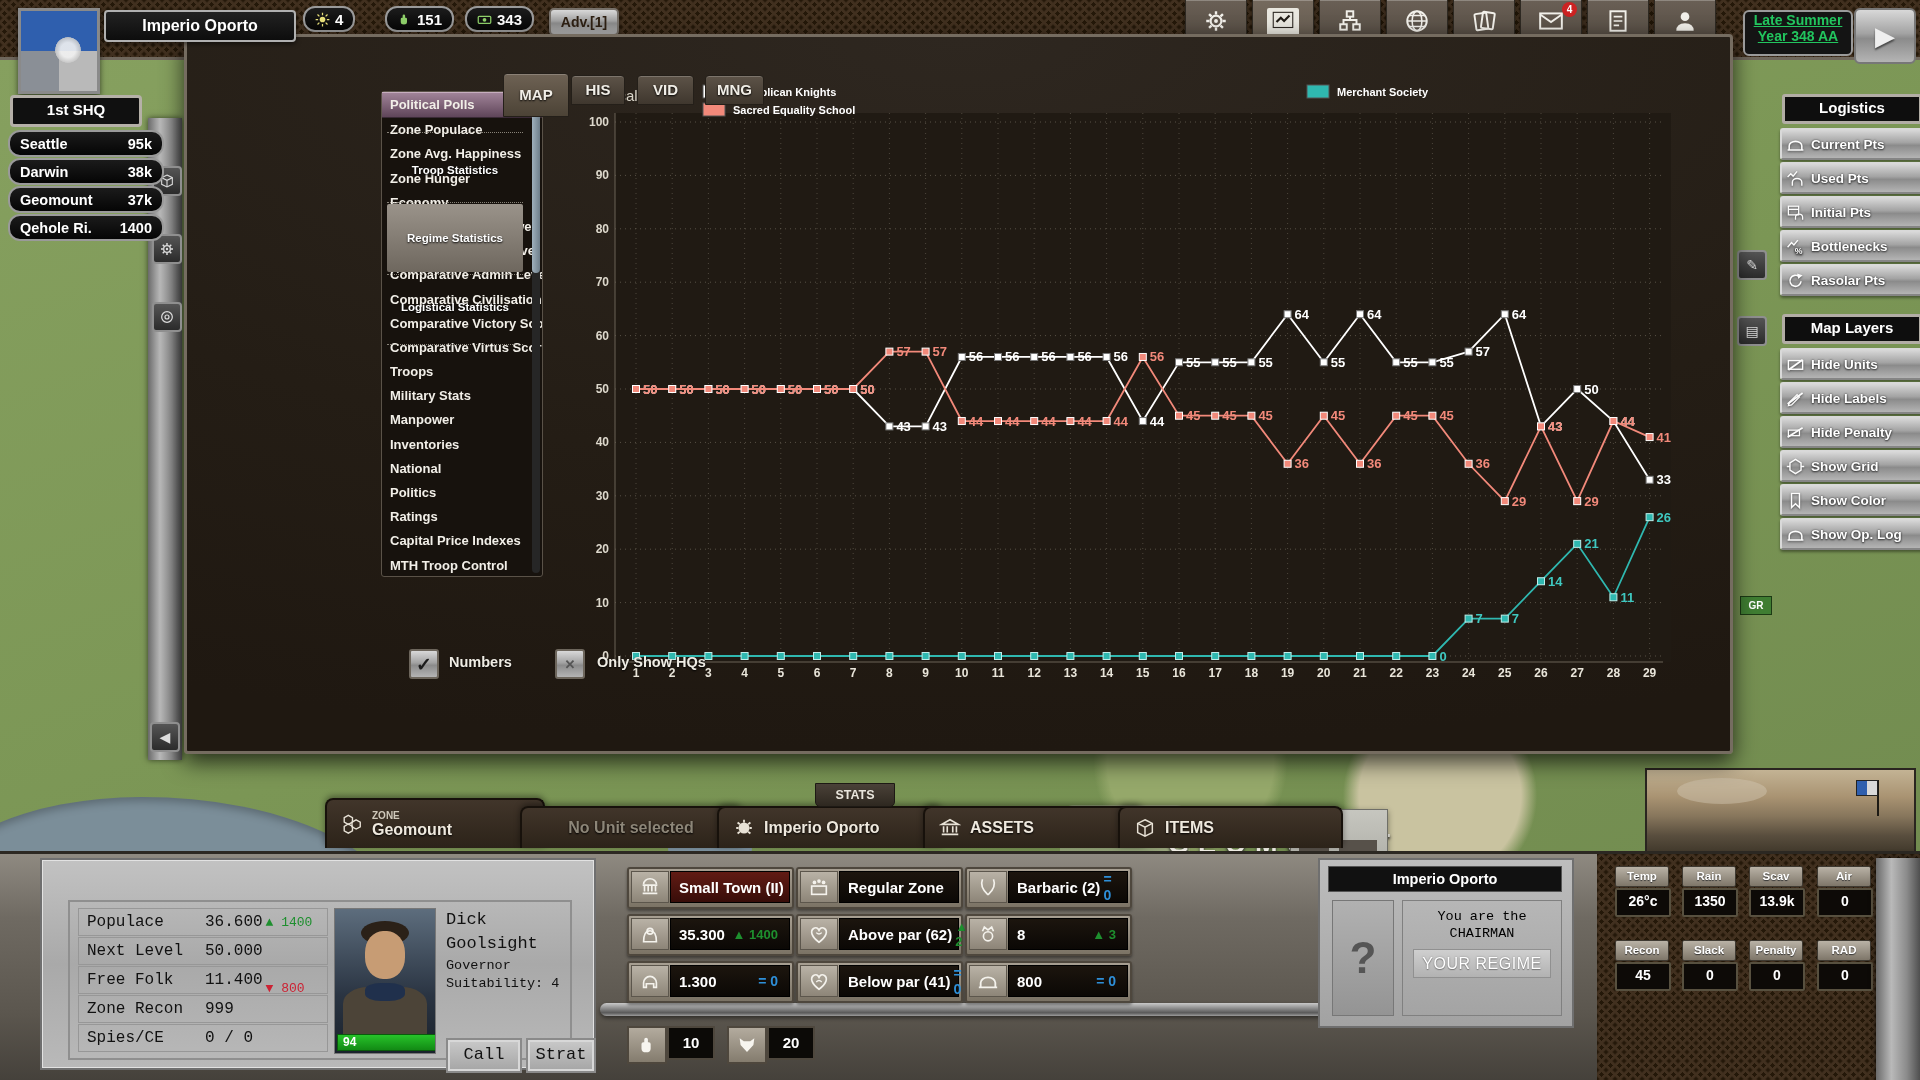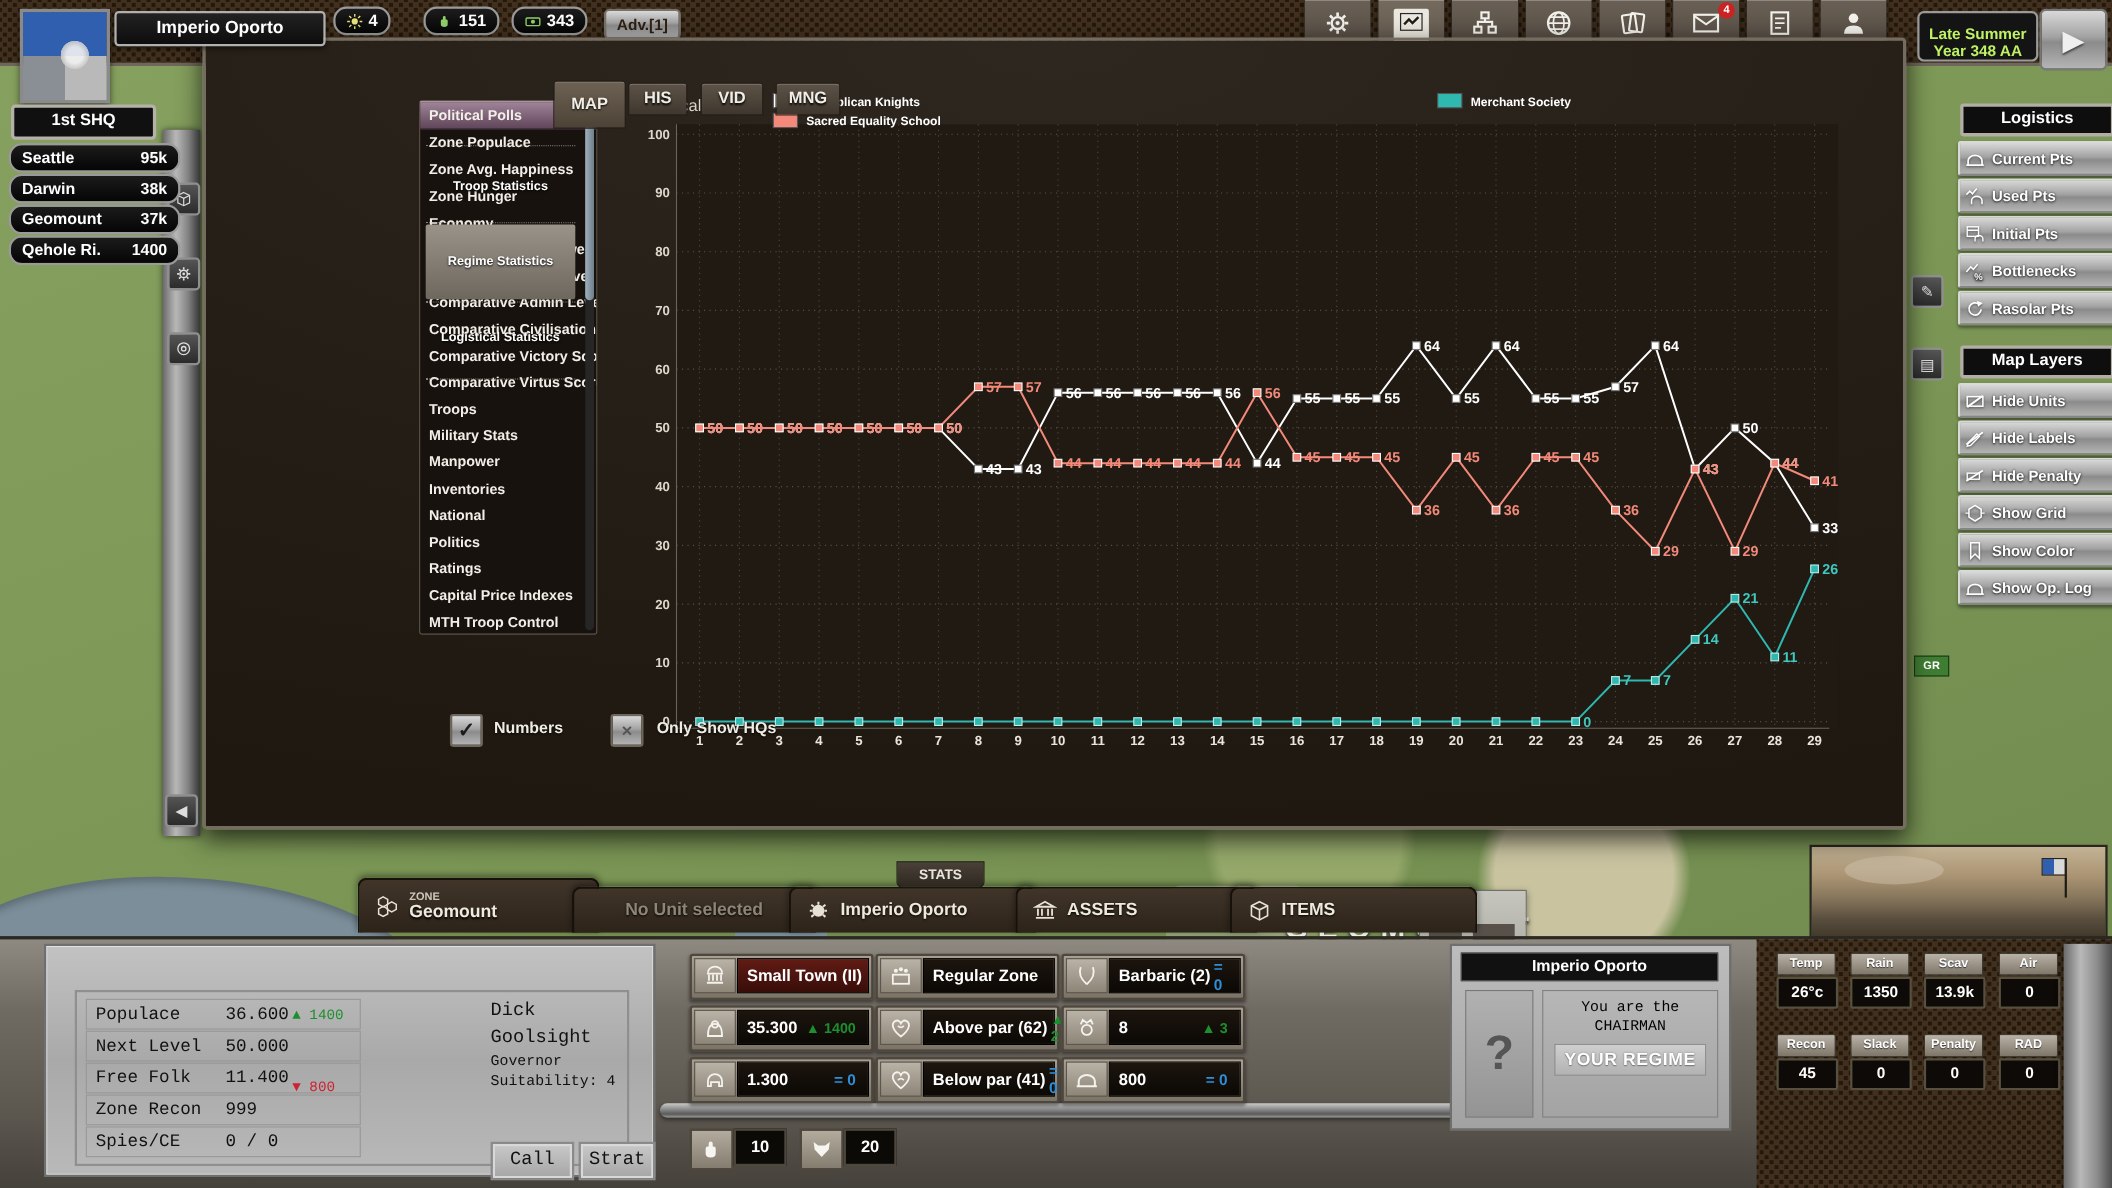--- a/index.html
+++ b/index.html
@@ -26,21 +26,21 @@
   #adv-btn{left:549px;top:8px;width:66px;height:24px;line-height:24px;text-align:center;border-radius:5px;
     border:2px solid #77716a;color:#2e2013;font-weight:bold;font-size:14px;box-shadow:0 2px 3px rgba(0,0,0,.5);}
   .nav-btn{position:absolute;top:0;width:60px;height:57px;background:linear-gradient(180deg,#6a6056,#4b433a);
     border:1px solid #2e2922;border-top:none;border-radius:0 0 4px 4px;color:#fff;text-align:center;
     box-shadow:inset 0 1px 0 rgba(255,255,255,.25),0 2px 4px rgba(0,0,0,.5);}
   .nav-btn .lbl{font-weight:bold;font-size:12.5px;letter-spacing:.3px;text-shadow:0 1px 2px #000;}
   .nav-btn.active{height:74px;background:linear-gradient(180deg,#756a5e,#544b40);}
   .nav-btn .badge{position:absolute;top:2px;right:4px;width:15px;height:15px;border-radius:50%;
     background:#c22;color:#fff;font-size:10px;font-weight:bold;line-height:15px;text-align:center;}
   #date-plate{left:1743px;top:10px;width:106px;height:42px;background:#141414;border:2px solid #9a9a9a;border-radius:6px;
-    color:#bef264;font-weight:bold;font-size:14px;text-align:center;display:flex;flex-direction:column;justify-content:flex-end;z-index:41;}
+    color:#22c55e;font-weight:bold;font-size:14px;text-align:center;display:flex;flex-direction:column;justify-content:flex-start;z-index:41;text-decoration:underline;}
   #play-btn{left:1854px;top:8px;width:58px;height:52px;border:2px solid #777;border-radius:6px;
     display:flex;align-items:center;justify-content:center;font-size:26px;color:#efefef;
     text-shadow:0 2px 2px #444;z-index:41;}
   
   #map{left:0;top:57px;width:1920px;height:803px;background:
     radial-gradient(circle at 62% 88%, #95a86a 0 6%, rgba(0,0,0,0) 7%),
     radial-gradient(circle at 75% 92%, #c9c3a0 0 5%, rgba(0,0,0,0) 6%),
     linear-gradient(160deg,#86a05f,#7b9655 55%,#728c50);}
   #water{left:-70px;top:740px;width:470px;height:220px;background:#7b8e99;border-radius:45% 55% 10% 10%;
     box-shadow:inset 0 4px 8px rgba(0,0,0,.25);}
@@ -166,21 +166,21 @@
   
   #regime{left:1318px;top:858px;width:252px;height:166px;background:linear-gradient(180deg,#bdbdbd,#a2a2a2);
     border:2px solid #6f6f6f;z-index:27;}
   #regime-h{position:absolute;left:8px;top:6px;width:232px;height:24px;background:#111;border:1px solid #555;
     color:#fff;font-weight:bold;font-size:14.5px;text-align:center;line-height:24px;}
   #q-box{position:absolute;left:12px;top:40px;width:60px;height:114px;background:linear-gradient(180deg,#b1b1b1,#949494);
     border:1px solid #777;color:#555;font-size:44px;font-weight:bold;display:flex;align-items:center;justify-content:center;}
   #r-stack{position:absolute;left:82px;top:40px;width:158px;height:114px;border:1px solid #808080;}
   #r-line{font-family:"Liberation Mono",monospace;font-size:13.5px;text-align:center;padding-top:7px;line-height:17px;}
   #r-btn{position:absolute;left:10px;top:48px;width:136px;height:27px;background:linear-gradient(180deg,#cfcfcf,#b2b2b2);
-    border:1px solid #909090;color:#fff;font-weight:bold;font-size:16px;text-align:center;line-height:27px;
+    border:1px solid #909090;color:#fff;font-weight:normal;font-size:16px;text-align:center;line-height:27px;
     text-shadow:0 1px 1px #777,0 0 2px #888;letter-spacing:.5px;}
   
   .env-lbl{position:absolute;width:52px;height:19px;background:linear-gradient(180deg,#b9b2a6,#7e7669);
     border:1px solid #3f3a32;border-radius:2px;color:#fff;font-weight:bold;font-size:11.5px;text-align:center;
     line-height:18px;text-shadow:0 1px 1px #333;z-index:28;}
   .env-val{position:absolute;width:52px;height:25px;background:#0d0a07;border:2px solid #57503f;border-radius:2px;
     color:#fff;font-weight:bold;font-size:14px;text-align:center;line-height:22px;z-index:28;}
   
   .ic{display:inline-flex;align-items:center;justify-content:center;}
   .ic svg{display:block;}
@@ -733,20 +733,27 @@
           </div>
           <div class="zrow" style="top: 93px;">
             <span class="zl">Zone Recon</span>
             <span class="zv">999</span>
           </div>
           <div class="zrow" style="top: 122px;">
             <span class="zl">Spies/CE</span>
             <span class="zv">0 / 0</span>
           </div>
         </div>
+      <div id="portrait">
+        <div class="hair"></div>
+        <div class="head"></div>
+        <div class="body"></div>
+        <div class="scarf"></div>
+        <div id="relbar">94</div>
+      </div>
       <div class="gov-t" style="top:8px;font-size:17px;">Dick</div>
       <div class="gov-t" style="top:32px;font-size:17px;">Goolsight</div>
       <div class="gov-t" style="top:56px;font-size:13.5px;">Governor</div>
       <div class="gov-t" style="top:74px;font-size:13.5px;">Suitability: 4</div>
       <div class="gov-btn" style="left:376px;">Call</div>
       <div class="gov-btn" style="left:456px;width:66px;">Strat</div>
     </div>
   </div>
 
   <div id="zone-grid"></div>

